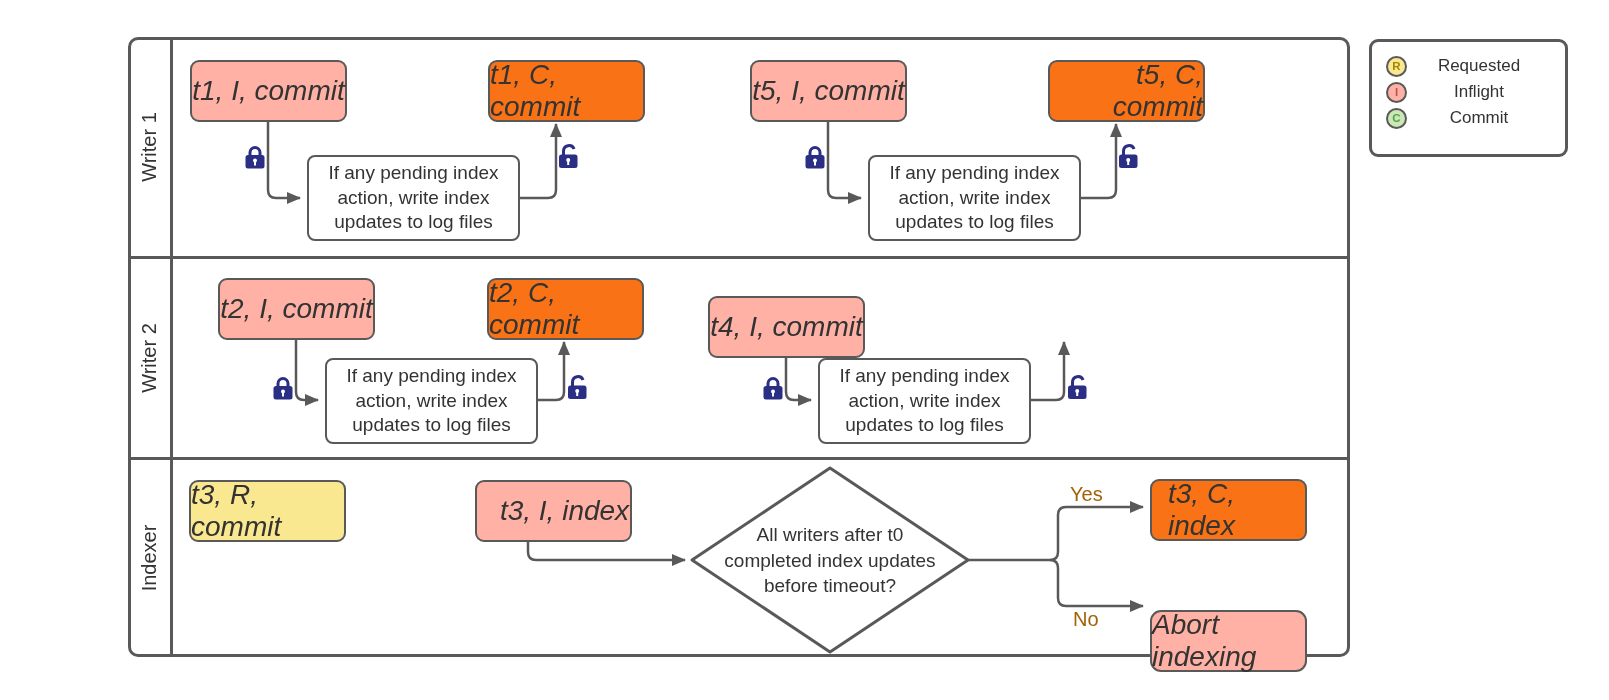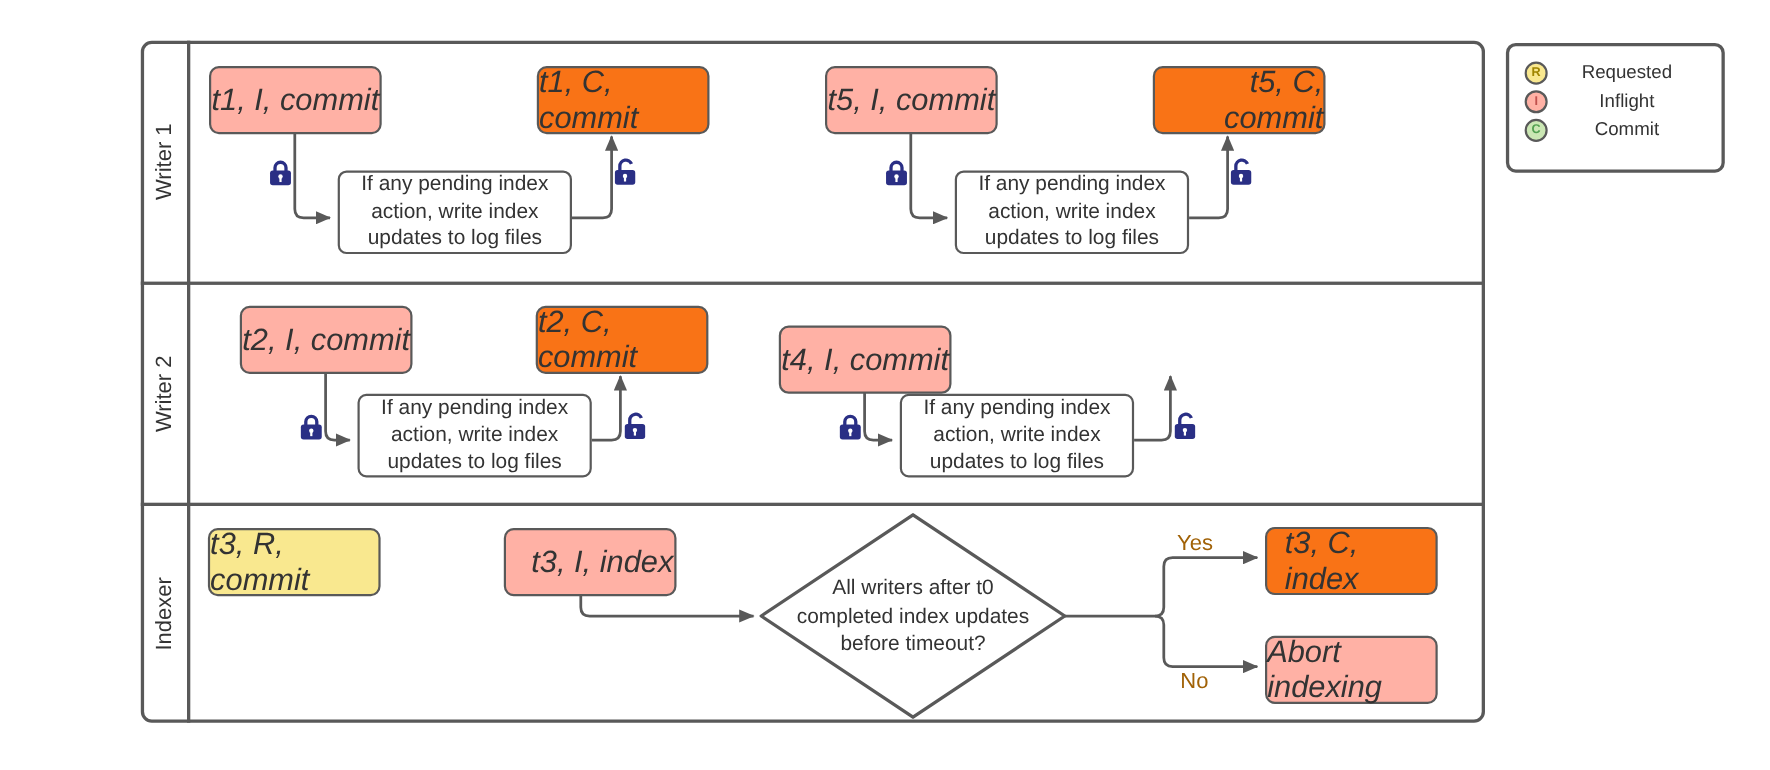--- a/index.html
+++ b/index.html
@@ -29,21 +29,21 @@
   .state{
     position:absolute; width:157px; height:62px;
     border:2.5px solid #595959; border-radius:9px; box-sizing:border-box;
     display:flex; align-items:center; justify-content:center;
     font-size:28px; background:#fff;font-style:italic;
   }
   .state.inflight{background:#ffb1a5;}
   .state.commit{background:#f97316;}
   .state.requested{background:#f9e88f;}
   .process{
-    position:absolute; width:213px; height:76px;
+    position:absolute; width:213px; height:86px;
     border:2.5px solid #595959; border-radius:8px; box-sizing:border-box;
     background:#fff; display:flex; align-items:center; justify-content:center;
     text-align:center; font-size:19px; line-height:1.3; padding:4px 8px;
   }
   .decision-text{
     position:absolute; left:718px; top:522px; width:224px;
     text-align:center; font-size:19px; line-height:1.35;
   }
   .edge-label{position:absolute; font-size:20px; color:#a16207;}
   
@@ -113,26 +113,26 @@
   <div class="process" style="left:868px; top:155px;">If any pending index action, write index updates to log files</div>
   <div class="state commit" style="left:1048px; top:60px;text-align:right;">t5, C, commit</div>
 
   <div class="state inflight" style="left:218px; top:278px;">t2, I, commit</div>
   <div class="process" style="left:325px; top:358px;">If any pending index action, write index updates to log files</div>
   <div class="state commit" style="left:487px; top:278px;">t2, C, commit</div>
   <div class="state inflight" style="left:708px; top:296px;">t4, I, commit</div>
   <div class="process" style="left:818px; top:358px;">If any pending index action, write index updates to log files</div>
 
   <div class="state requested" style="left:189px; top:480px;">t3, R, commit</div>
-  <div class="state inflight" style="left:458px; top:480px;padding-left:22px;">t3, I, index</div>
+  <div class="state inflight" style="left:475px; top:480px;padding-left:22px;">t3, I, index</div>
   <div class="decision-text">All writers after t0 completed index updates before timeout?</div>
   <div class="edge-label" style="left:1070px; top:483px;">Yes</div>
   <div class="edge-label" style="left:1073px; top:608px;">No</div>
   <div class="state commit" style="left:1150px; top:479px;padding-left:16px;">t3, C, index</div>
-  <div class="state inflight" style="left:1150px; top:578px;">Abort indexing</div>
+  <div class="state inflight" style="left:1150px; top:610px;border-radius:11px;">Abort indexing</div>
 
   <svg class="lock-icon" style="left:244px; top:144px;" width="22" height="26" viewBox="0 0 22 26">
     <path d="M6,12 V8.5 a5,5 0 0 1 10,0 V12" fill="none" stroke="#2a2f85" stroke-width="3"></path>
     <rect x="1.5" y="11" width="19" height="13.5" rx="2.5" fill="#2a2f85"></rect>
     <circle cx="11" cy="16.5" r="2" fill="#fff"></circle>
       <rect x="10" y="17" width="2" height="4.5" fill="#fff"></rect>
   </svg>
   <svg class="lock-icon" style="left:804px; top:144px;" width="22" height="26" viewBox="0 0 22 26">
     <path d="M6,12 V8.5 a5,5 0 0 1 10,0 V12" fill="none" stroke="#2a2f85" stroke-width="3"></path>
     <rect x="1.5" y="11" width="19" height="13.5" rx="2.5" fill="#2a2f85"></rect>

